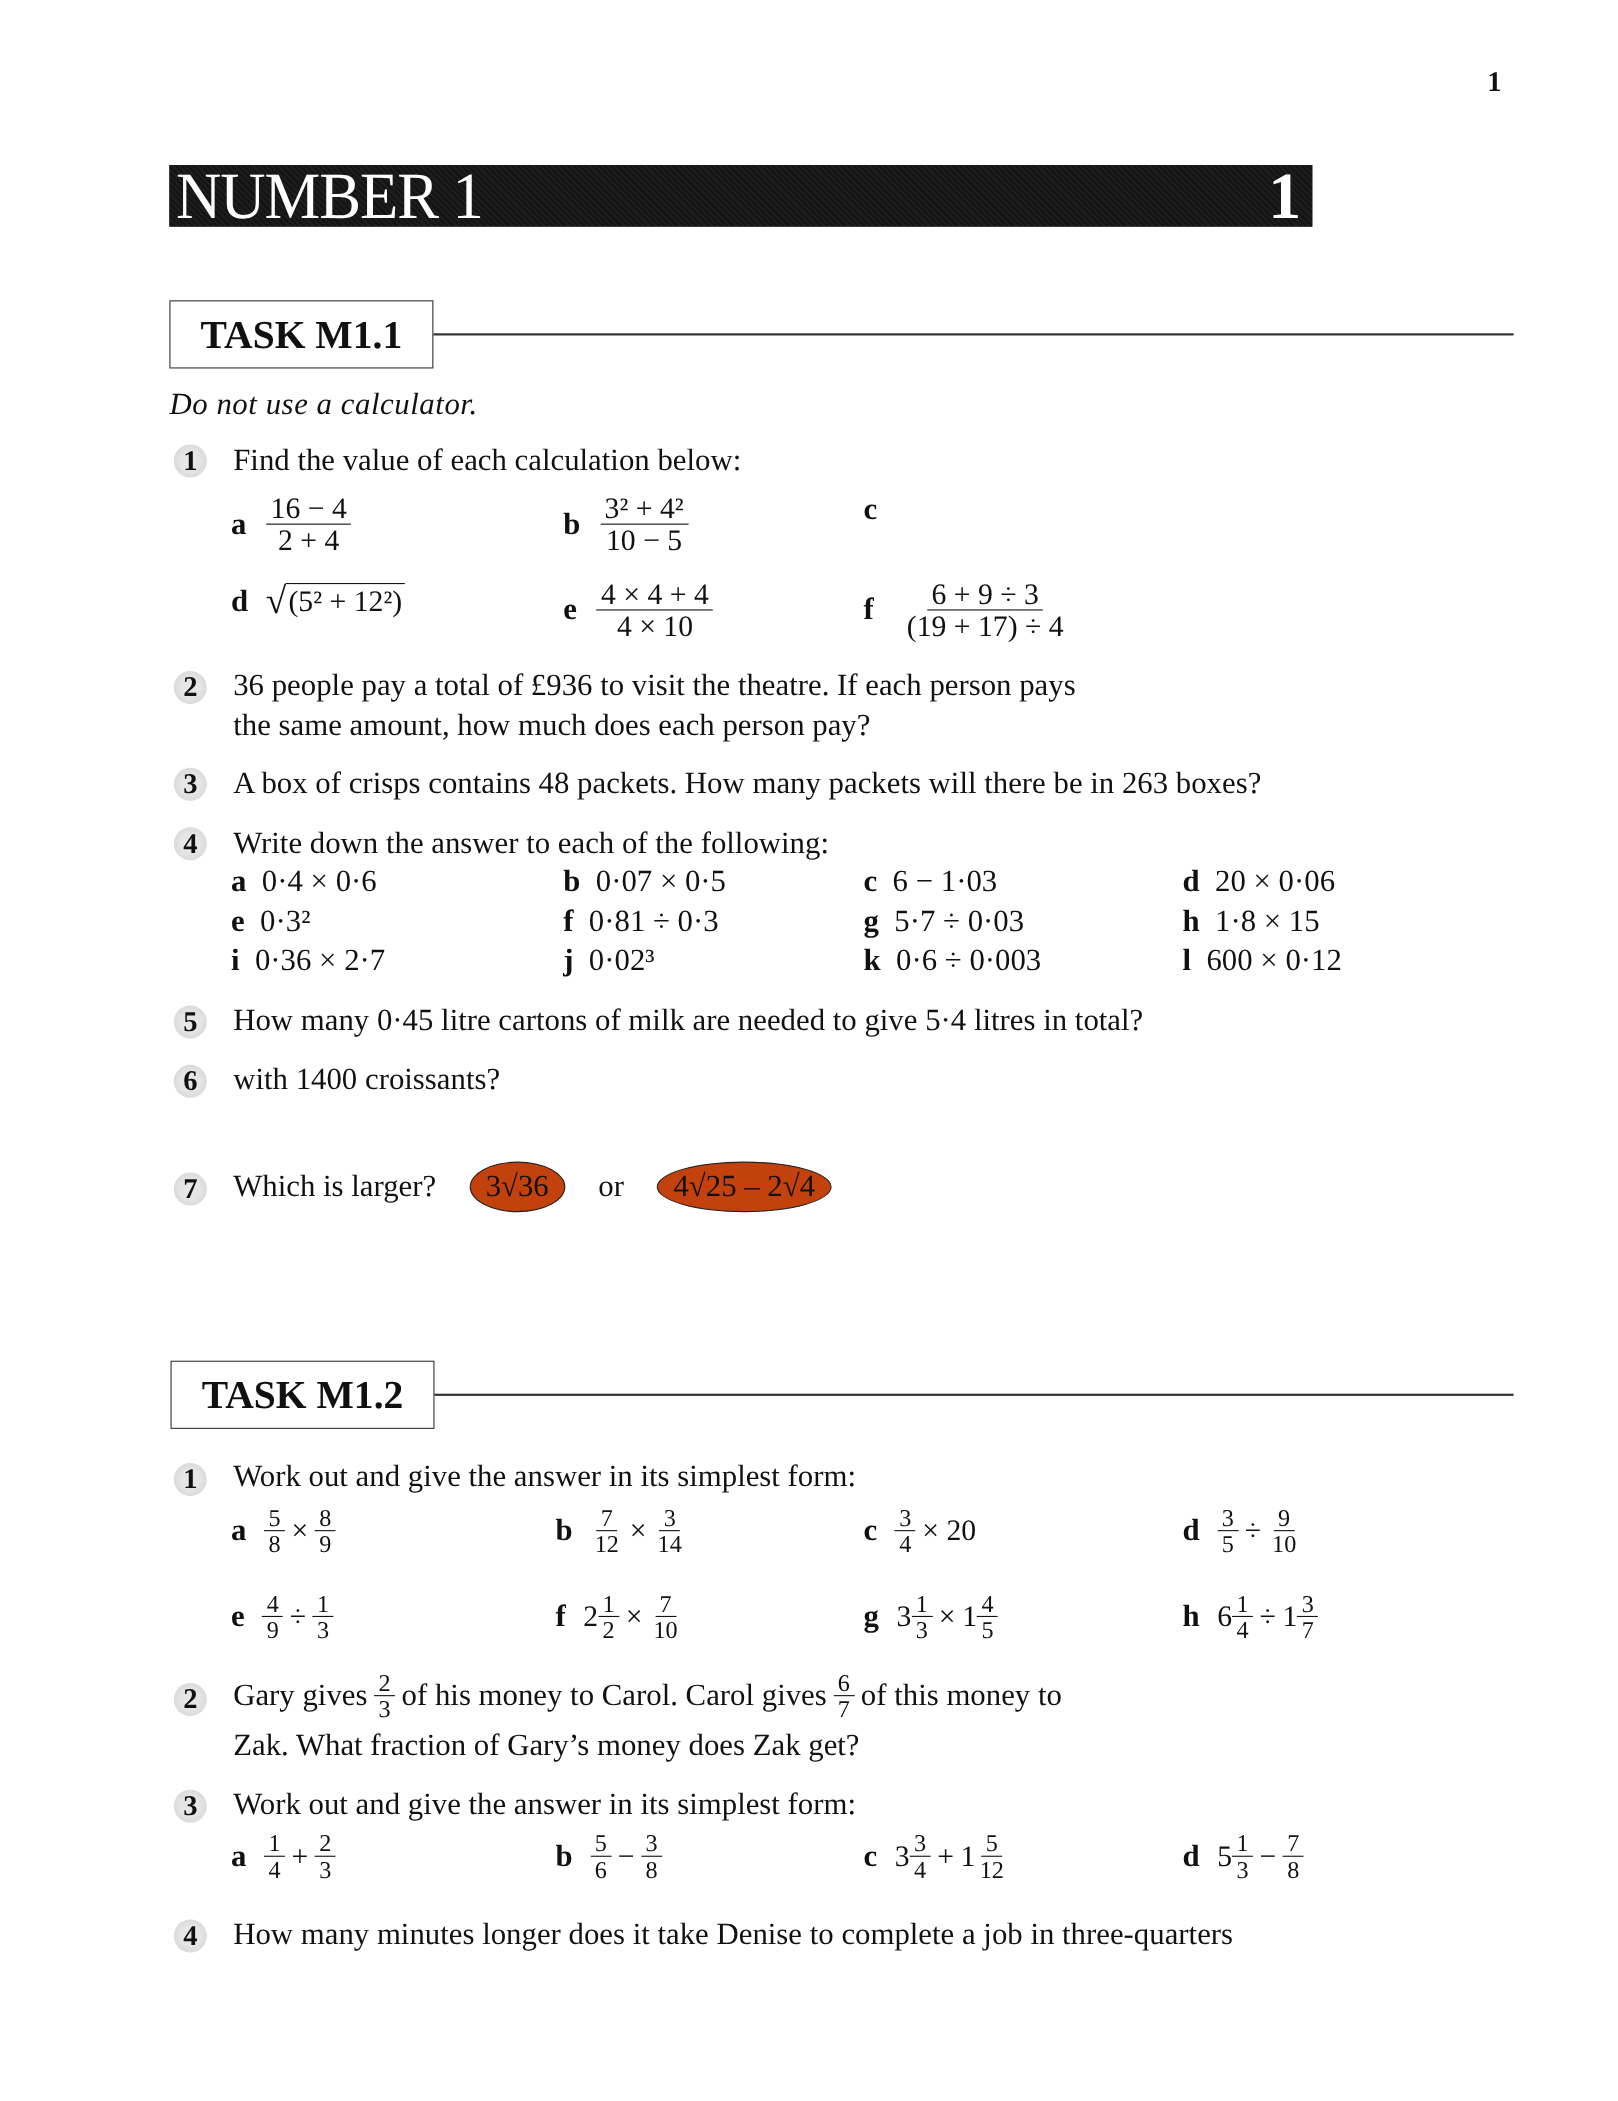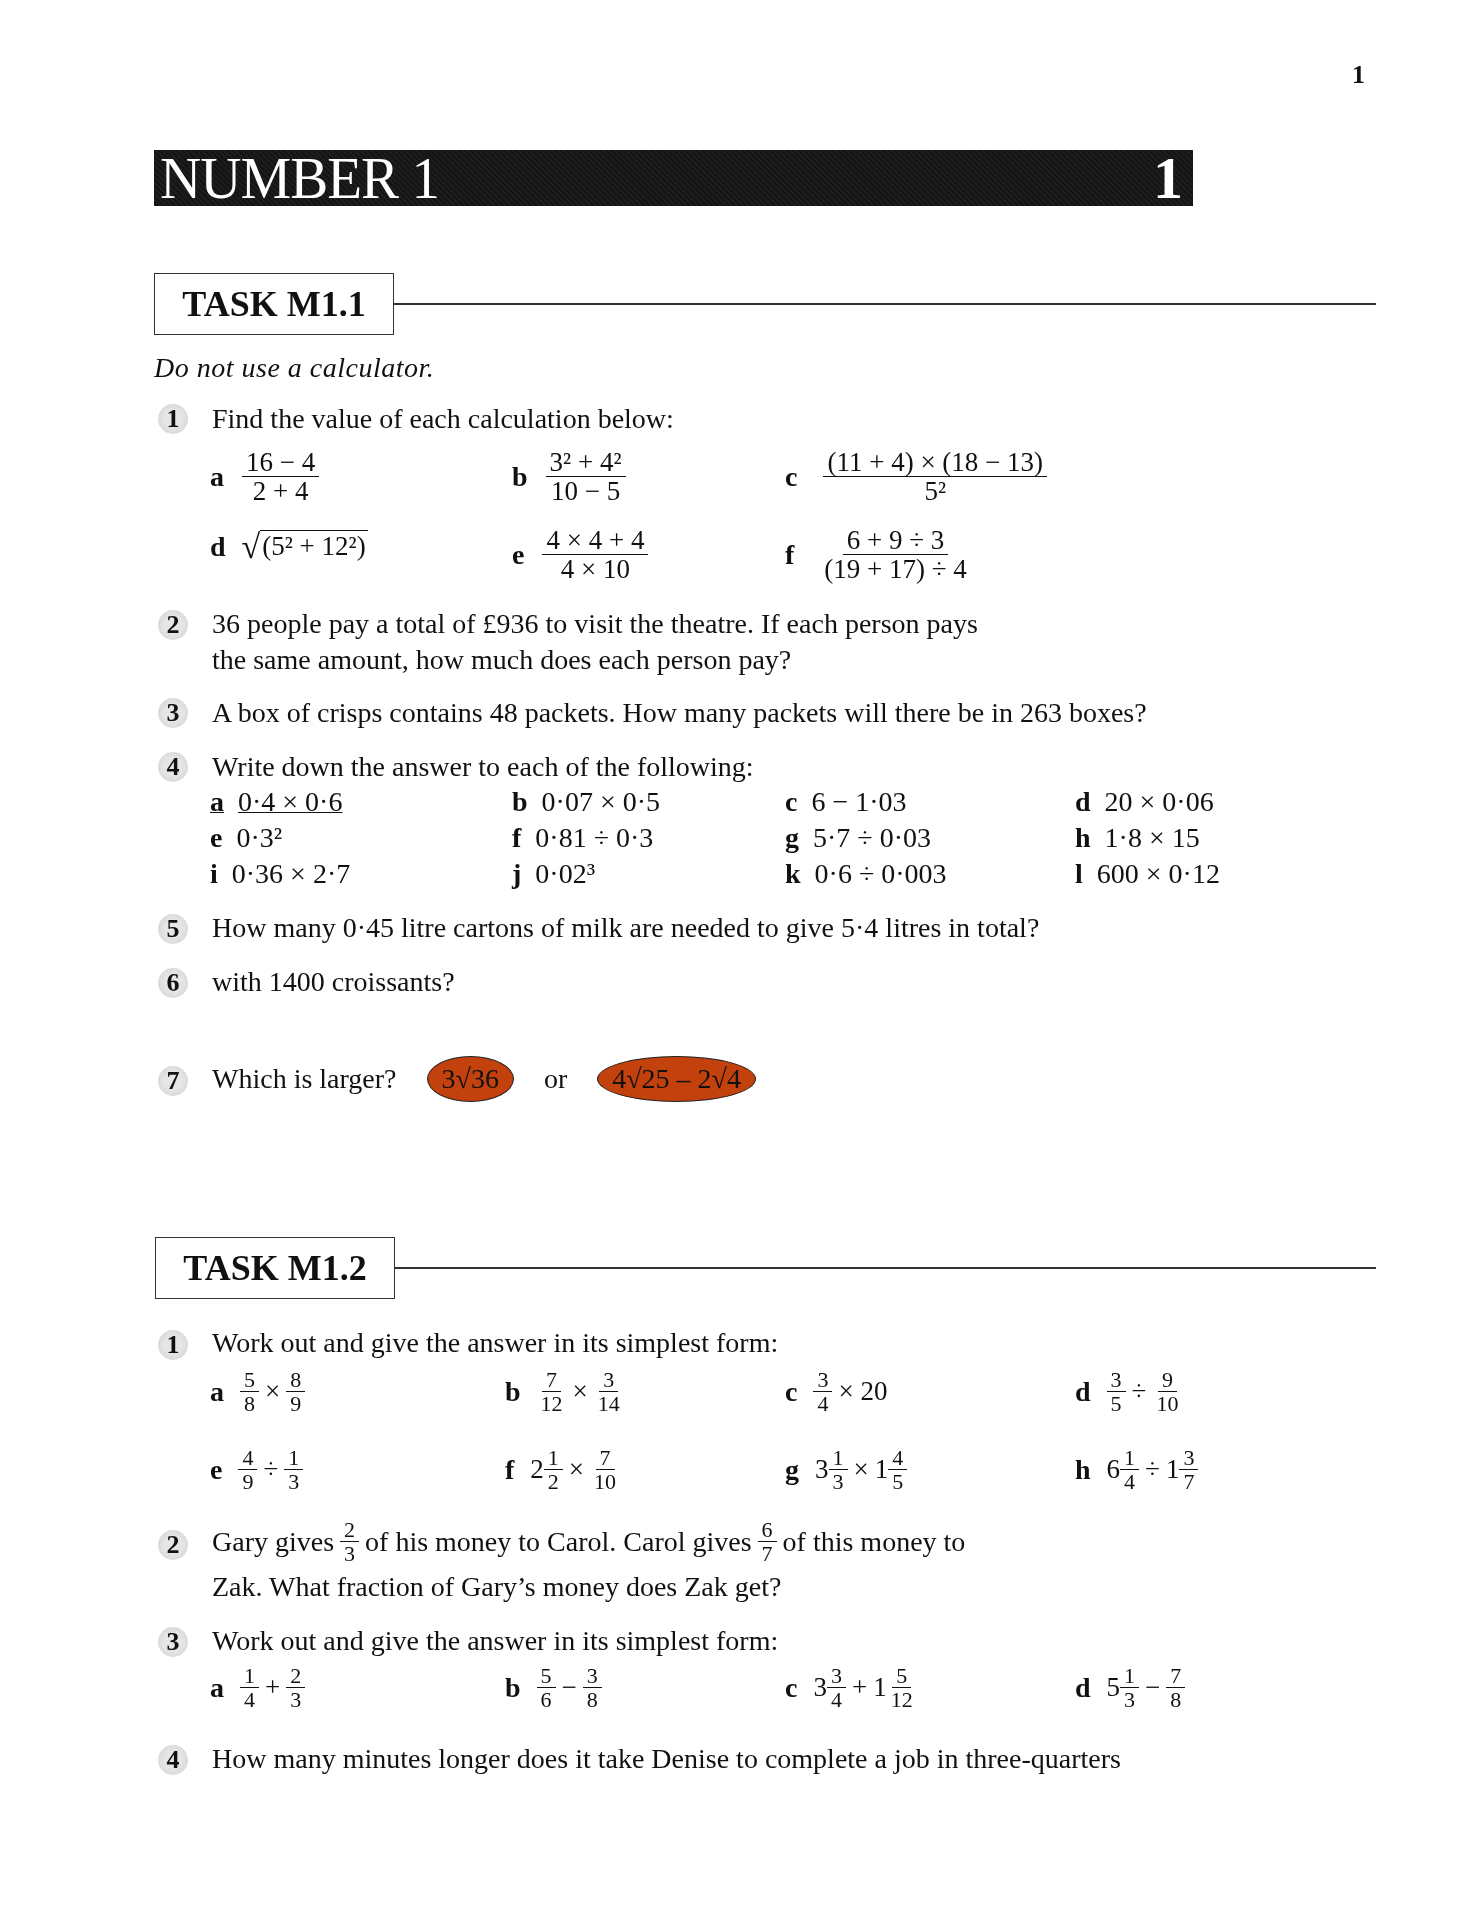--- a/index.html
+++ b/index.html
@@ -54,24 +54,20 @@
 </div>
 <div class="abs" style="left:512px;top:448px;display:flex;align-items:center;">
   <span class="lbl" style="margin-right:18px;">b</span>
   <span class="frac expr">
       <span class="num">3² + 4²</span>
       <span class="den">10 − 5</span>
     </span>
 </div>
 <div class="abs" style="left:785px;top:448px;display:flex;align-items:center;">
   <span class="lbl" style="margin-right:26px;">c</span>
-  <span class="frac expr">
-      <span class="num">(11 + 4) × (18 − 13)</span>
-      <span class="den">5²</span>
-    </span>
 </div>
 
 <div class="abs" style="left:210px;top:530px;display:flex;align-items:center;">
   <span class="lbl" style="margin-right:16px;">d</span>
   <span class="sqrt expr">
       <span style="font-size:34px;line-height:34px;">√</span>
       <span class="rad">(5² + 12²)</span>
     </span>
 </div>
 <div class="abs" style="left:512px;top:526px;display:flex;align-items:center;">
@@ -94,21 +90,21 @@
   <div>36 people pay a total of £936 to visit the theatre. If each person pays</div>
   <div>the same amount, how much does each person pay?</div>
 </div>
 
 <div class="abs badge" style="left:158px;top:698px;">3</div>
 <div class="abs qtext" style="left:212px;top:695px;">A box of crisps contains 48 packets. How many packets will there be in 263 boxes?</div>
 
 <div class="abs badge" style="left:158px;top:752px;">4</div>
 <div class="abs qtext" style="left:212px;top:749px;">Write down the answer to each of the following:</div>
 <div id="q4grid" class="abs" style="left:210px;top:784px;">
-    <div class="abs" style="left: 0px; top: 0px; white-space: nowrap; text-decoration: underline;"><span class="lbl" style="margin-right: 14px;">a</span><span class="qtext">0·4 × 0·6</span></div>
+    <div class="abs" style="left: 0px; top: 0px; white-space: nowrap;"><span class="lbl" style="margin-right: 14px;">a</span><span class="qtext">0·4 × 0·6</span></div>
     <div class="abs" style="left: 302px; top: 0px; white-space: nowrap;"><span class="lbl" style="margin-right: 14px;">b</span><span class="qtext">0·07 × 0·5</span></div>
     <div class="abs" style="left: 575px; top: 0px; white-space: nowrap;"><span class="lbl" style="margin-right: 14px;">c</span><span class="qtext">6 − 1·03</span></div>
     <div class="abs" style="left: 865px; top: 0px; white-space: nowrap;"><span class="lbl" style="margin-right: 14px;">d</span><span class="qtext">20 × 0·06</span></div>
     <div class="abs" style="left: 0px; top: 36px; white-space: nowrap;"><span class="lbl" style="margin-right: 14px;">e</span><span class="qtext">0·3²</span></div>
     <div class="abs" style="left: 302px; top: 36px; white-space: nowrap;"><span class="lbl" style="margin-right: 14px;">f</span><span class="qtext">0·81 ÷ 0·3</span></div>
     <div class="abs" style="left: 575px; top: 36px; white-space: nowrap;"><span class="lbl" style="margin-right: 14px;">g</span><span class="qtext">5·7 ÷ 0·03</span></div>
     <div class="abs" style="left: 865px; top: 36px; white-space: nowrap;"><span class="lbl" style="margin-right: 14px;">h</span><span class="qtext">1·8 × 15</span></div>
     <div class="abs" style="left: 0px; top: 72px; white-space: nowrap;"><span class="lbl" style="margin-right: 14px;">i</span><span class="qtext">0·36 × 2·7</span></div>
     <div class="abs" style="left: 302px; top: 72px; white-space: nowrap;"><span class="lbl" style="margin-right: 14px;">j</span><span class="qtext">0·02³</span></div>
     <div class="abs" style="left: 575px; top: 72px; white-space: nowrap;"><span class="lbl" style="margin-right: 14px;">k</span><span class="qtext">0·6 ÷ 0·003</span></div>

